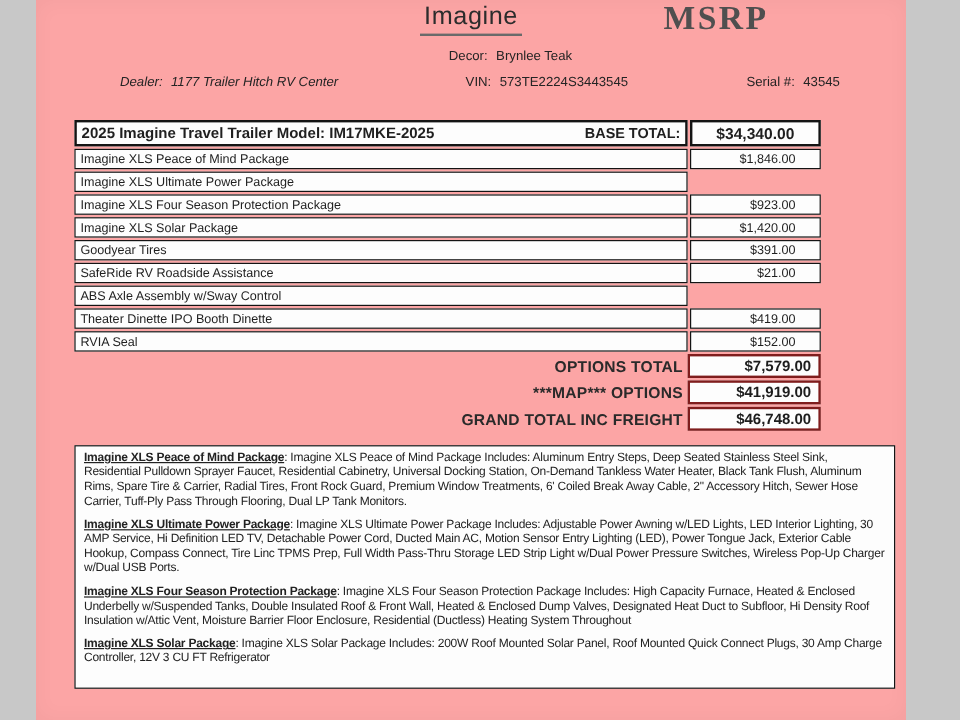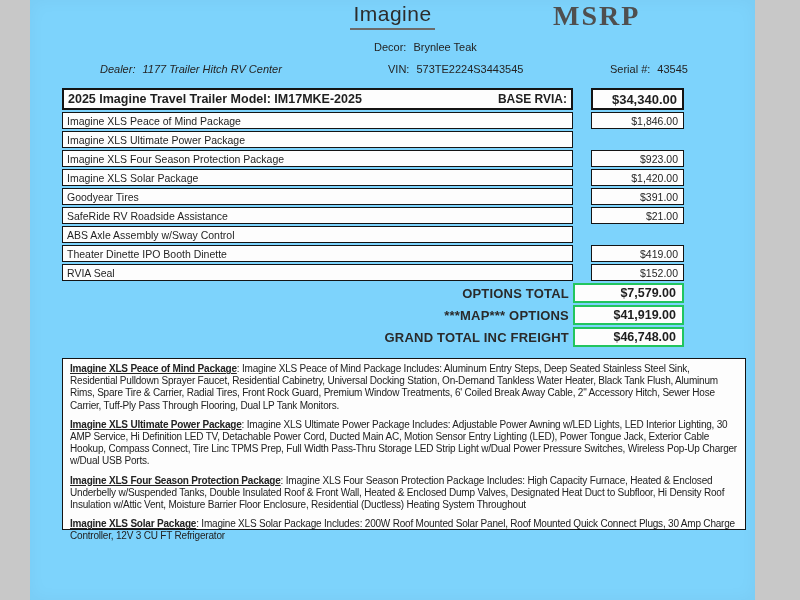--- a/index.html
+++ b/index.html
@@ -1,56 +1,56 @@
 <!DOCTYPE html>
 <html><head>
 <meta charset="utf-8">
 <style>
   * { margin:0; padding:0; box-sizing:border-box; }
   html,body { width:800px; height:600px; overflow:hidden; }
   body { background:#c8c8c8; font-family:"Liberation Sans", sans-serif; color:#1d1d1d; position:relative; }
 
-  .paper { position:absolute; left:30px; top:0; width:725px; height:600px; background:#7dd3fc;
+  .paper { position:absolute; left:30px; top:0; width:725px; height:600px; background:#fca5a5;
            box-shadow:inset 0 0 18px rgba(0,0,0,0.04); }
 
   
   .brand { position:absolute; left:0; right:0; top:2px; text-align:center; }
   .brand span { display:inline-block; font-size:21px; font-weight:500; letter-spacing:.5px;
                 color:#2c2c2c; border-bottom:2px solid #6a6a6a; padding:0 3px 2px; }
   .msrp { position:absolute; left:523px; top:0; font-family:"Liberation Serif", serif;
           font-weight:bold; font-size:28px; letter-spacing:2px; color:#4f4f4f; }
   .hline { position:absolute; font-size:11px; color:#242424; white-space:nowrap; }
   .hline .lbl { margin-right:7px; }
   .decor  { left:344px; top:41px; }
   .dealer { left:70px;  top:63px;font-style:italic; }
   .vin    { left:358px; top:63px; }
-  .serial { left:580px; top:63px;text-align:right; }
+  .serial { left:592px; top:63px;text-align:right; }
 
   
-  .ptable { position:absolute; left:32px; top:88px; width:622px; }
+  .ptable { position:absolute; left:32px; top:100px; width:622px; }
   .prow { display:flex; gap:2px; margin-bottom:2px; }
   .pcell-l { width:511px; border:1.5px solid #141414; background:#fdfdfd;
              display:flex; align-items:center; padding:0 4px; height:17px; font-size:10.5px; color:#1f1f1f; }
   .pcell-r { flex:1; border:1.5px solid #141414; background:#fdfdfd;
-             display:flex; align-items:center; justify-content:flex-end; padding:0 5px; height:17px;
-             font-size:10.5px; color:#1f1f1f;margin-left:16px; }
+             display:flex; align-items:center; justify-content:flex-end; padding:0 20px; height:17px;
+             font-size:10.5px; color:#1f1f1f; }
   .prow.model .pcell-l, .prow.model .pcell-r { height:22px; border-width:2px; font-weight:bold; }
   .prow.model .pcell-l { font-size:12.5px; justify-content:space-between; }
   .prow.model .pcell-r { font-size:13px; }
   .prow.model .bp { font-size:12px; }
 
   
   .trow { display:flex; gap:0; margin-bottom:2px;justify-content:center; }
   .tlabel { width:511px; display:flex; align-items:center; justify-content:flex-end;
             padding-right:4px; font-weight:bold; font-size:13px; height:20px; color:#2a2a2a; letter-spacing:.2px; }
-  .tvalue { flex:1; border:2px solid #22c55e; background:#fdfdfd; display:flex; align-items:center;
+  .tvalue { flex:1; border:2px solid #7f1d1d; background:#fdfdfd; display:flex; align-items:center;
             justify-content:flex-end; padding:0 6px; height:20px; font-weight:bold; font-size:12.5px; }
 
   
-  .descbox { position:absolute; left:32px; top:358px; width:684px; height:172px;
+  .descbox { position:absolute; left:32px; top:371px; width:684px; height:203px;
              border:1.5px solid #141414; background:#fdfdfd; padding:4px 7px; }
   .descbox p { font-size:10px; line-height:12.2px; letter-spacing:-0.2px; color:#222;
                margin-bottom:7px; }
   .pkg-name { font-weight:bold; text-decoration:underline; }
 </style>
 </head>
 <body>
 
 <div class="paper">
 
@@ -69,21 +69,21 @@
     <span class="lbl">VIN:</span><span>573TE2224S3443545</span>
   </div>
   <div class="hline serial">
     <span class="lbl">Serial #:</span><span>43545</span>
   </div>
 
   <div class="ptable">
     <div class="prow model">
       <div class="pcell-l">
         <span>2025 Imagine Travel Trailer Model: IM17MKE-2025</span>
-        <span class="bp">BASE RVIA:</span>
+        <span class="bp">BASE TOTAL:</span>
       </div>
       <div class="pcell-r">$34,340.00</div>
     </div>
 
     <div class="prow">
       <div class="pcell-l">Imagine XLS Peace of Mind Package</div>
       <div class="pcell-r">$1,846.00</div>
     </div>
     <div class="prow">
       <div class="pcell-l">Imagine XLS Ultimate Power Package</div>

